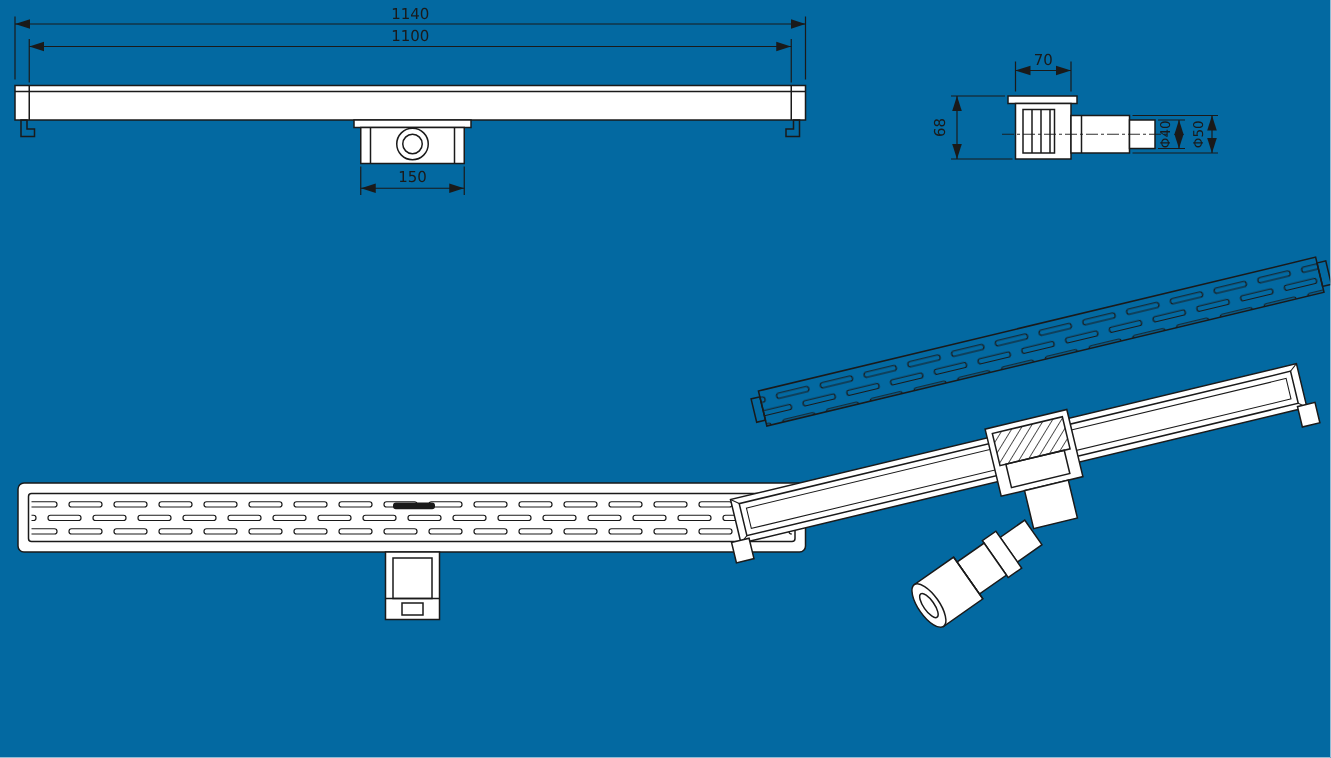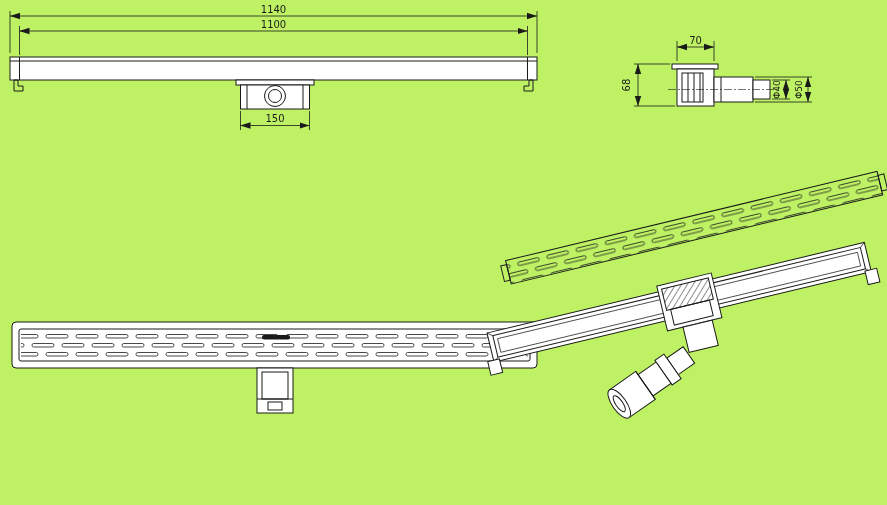--- a/index.html
+++ b/index.html
@@ -1,16 +1,16 @@
 <!DOCTYPE html>
 <html><head>
 <meta charset="utf-8">
 <style>
   html,body{margin:0;padding:0;background:#ffffff;}
-  .sheet{position:relative;width:887px;height:505px;background:#bef264;overflow:hidden;}
+  .sheet{position:relative;width:887px;height:505px;background:#0369a1;overflow:hidden;}
   svg{display:block;}
   .dim{font-family:"DejaVu Sans", sans-serif;font-size:10px;fill:#1a1a1a;text-anchor:middle;}
   .dim-sm{font-size:9px;}
 </style>
 </head>
 <body>
 
 <div class="sheet">
 <svg width="887" height="505" viewBox="0 0 887 505" fill="none" stroke="#1a1a1a" stroke-width="1">
 

